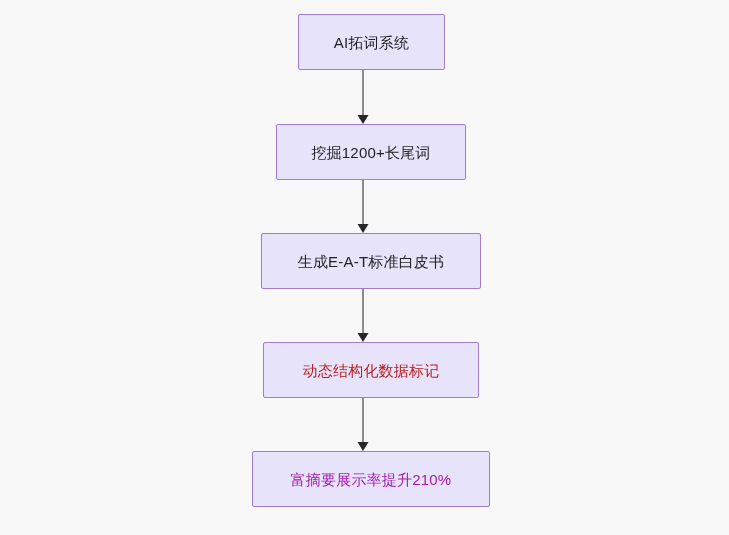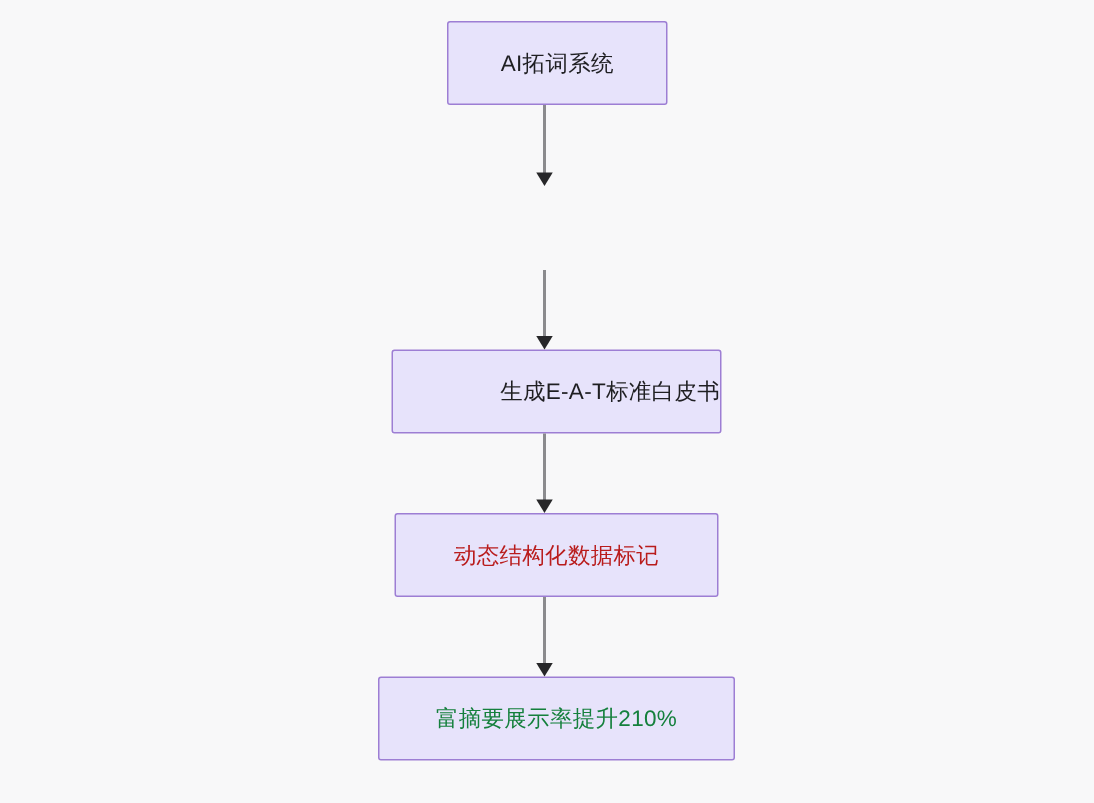--- a/index.html
+++ b/index.html
@@ -54,30 +54,33 @@
 </style>
 </head>
 <body style="background: rgb(248, 248, 249);">
 
 <div id="flowchart">
 
   <div class="node" id="node-n1" style="left: 298px; top: 14px; width: 147px; height: 56px; background: rgb(231, 227, 251); border-color: rgb(157, 126, 212); color: rgb(31, 31, 34);">
     <span class="node-label">AI拓词系统</span>
   </div>
 
+  <div class="node" id="node-n2" style="left: 276px; top: 124px; width: 190px; height: 56px; background: rgb(231, 227, 251); border-color: rgb(157, 126, 212); color: rgb(31, 31, 34);">
+    <span class="node-label">挖掘1200+长尾词</span>
+  </div>
 
-  <div class="node" id="node-n3" style="left: 261px; top: 233px; width: 220px; height: 56px; background: rgb(231, 227, 251); border-color: rgb(157, 126, 212); color: rgb(31, 31, 34); justify-content: flex-end;">
+  <div class="node" id="node-n3" style="left: 261px; top: 233px; width: 220px; height: 56px; background: rgb(231, 227, 251); border-color: rgb(157, 126, 212); color: rgb(31, 31, 34);">
     <span class="node-label">生成E-A-T标准白皮书</span>
   </div>
 
   <div class="node" id="node-n4" style="left: 263px; top: 342px; width: 216px; height: 56px; background: rgb(231, 227, 251); border-color: rgb(157, 126, 212); color: #b91c1c;">
     <span class="node-label">动态结构化数据标记</span>
   </div>
 
-  <div class="node" id="node-n5" style="left: 252px; top: 451px; width: 238px; height: 56px; background: rgb(231, 227, 251); border-color: rgb(157, 126, 212); color: #15803d;">
+  <div class="node" id="node-n5" style="left: 252px; top: 451px; width: 238px; height: 56px; background: rgb(231, 227, 251); border-color: rgb(157, 126, 212); color: #a21caf;">
     <span class="node-label">富摘要展示率提升210%</span>
   </div>
 
   <div class="connector" id="edge-e1" style="left: 355px; top: 70px; height: 54px;">
       <svg width="16" height="54" viewBox="0 0 16 54">
         <line class="conn-line" x1="8" y1="0" x2="8" y2="46" stroke="#8b8b8e"></line>
         <polygon class="conn-head" fill="#272729" points="2.5,45 13.5,45 8,54"></polygon>
       </svg>
     </div>
   <div class="connector" id="edge-e2" style="left: 355px; top: 180px; height: 53px;">

